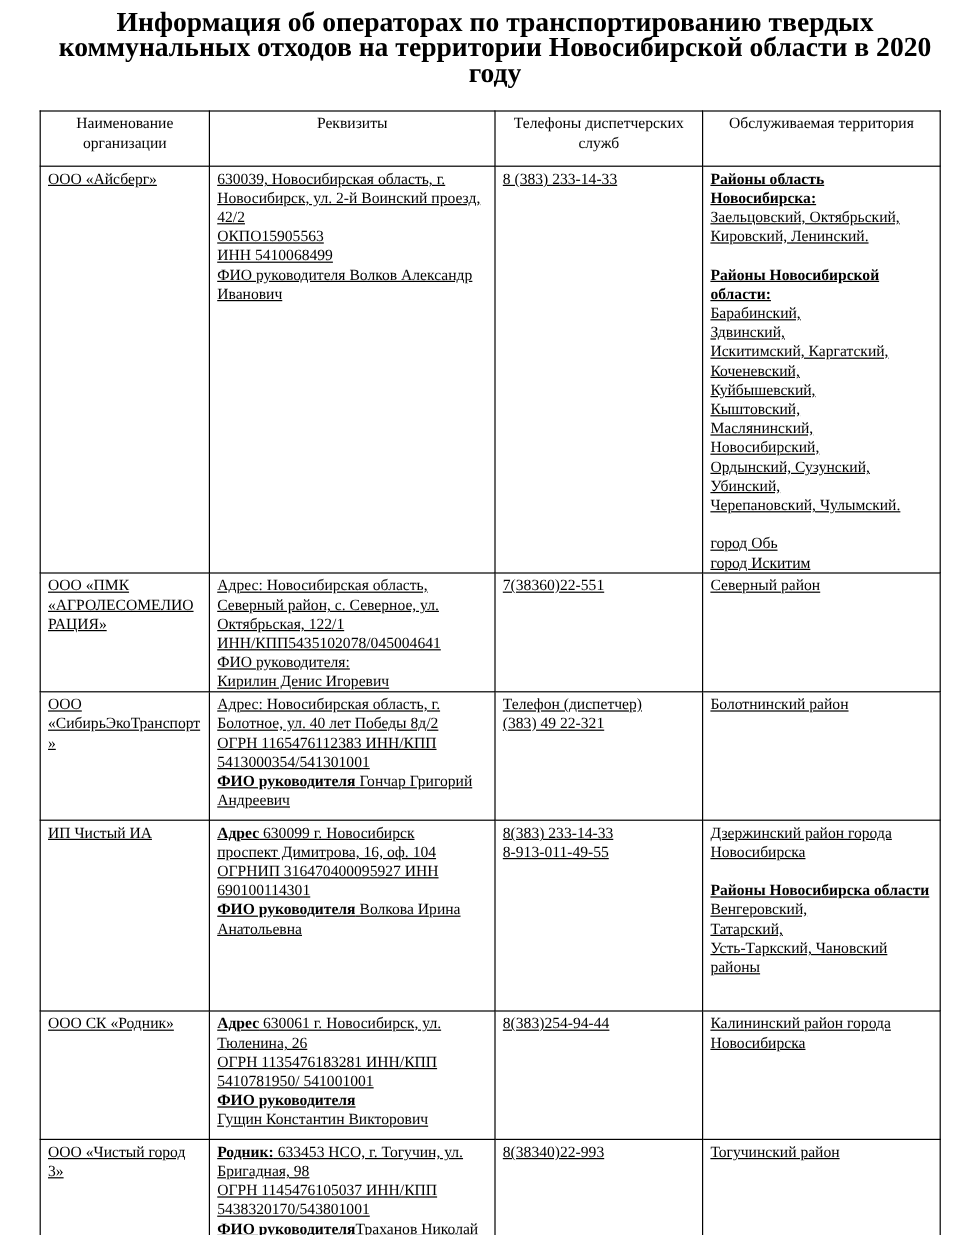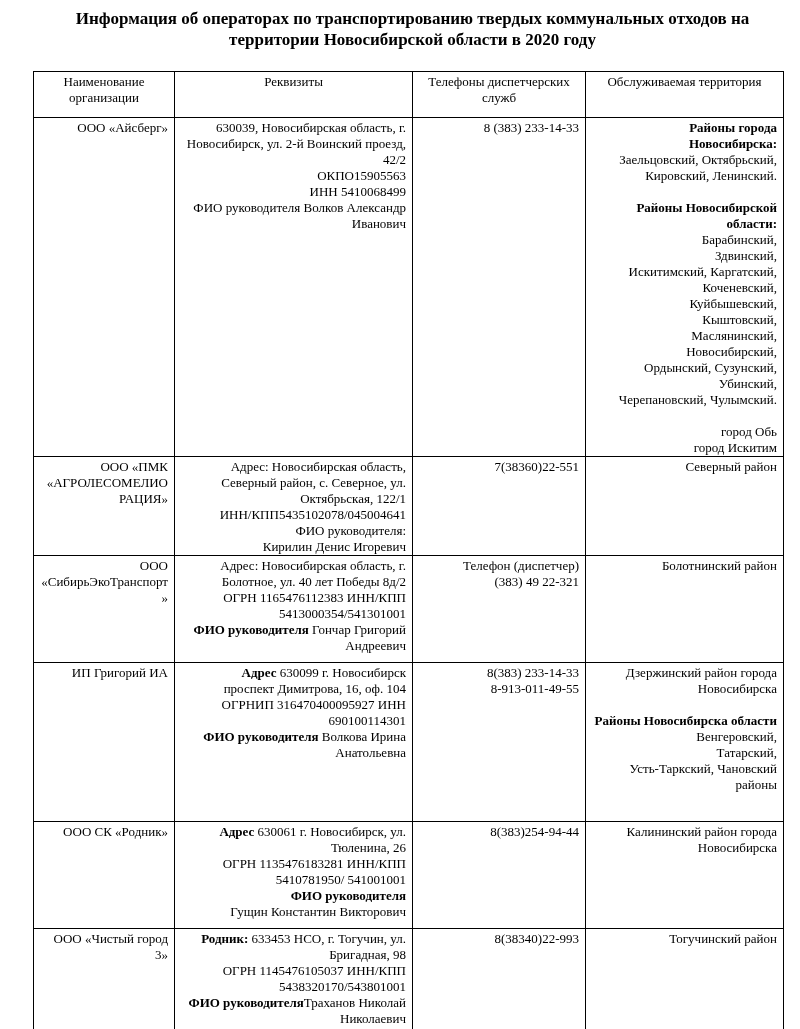--- a/index.html
+++ b/index.html
@@ -1,23 +1,23 @@
 <!DOCTYPE html>
 <html><head>
 <meta charset="utf-8">
 <style>
   html,body{margin:0;padding:0;background:#fff;color:#000;}
   body{width:800px;min-height:1029px;font-family:"Liberation Serif","DejaVu Serif",serif;}
   .page{position:relative;width:800px;min-height:1029px;}
-  .doc-title{margin:8px 20px 0 45px;text-align:center;font-weight:bold;font-size:17px;line-height:21px;}
+  .doc-title{margin:8px 20px 0 45px;text-align:center;font-weight:bold;font-size:23px;line-height:21px;}
   .tablewrap{margin:21px 0 0 33px;}
   table{border-collapse:collapse;width:750px;table-layout:fixed;}
   th,td{border:1px solid #000;vertical-align:top;font-size:13px;line-height:16px;padding:2px 6px 0 6px;}
   th{font-weight:normal;text-align:center;white-space:normal;}
-  td{white-space:pre-line;overflow-wrap:break-word;word-wrap:break-word;text-align:right;}
+  td{white-space:pre-line;overflow-wrap:break-word;word-wrap:break-word;text-align:left;text-decoration:underline;}
   td .b{font-weight:bold;}
 </style>
 </head>
 <body>
 
 <div class="page">
   <div class="doc-title">Информация об операторах по транспортированию твердых коммунальных отходов на территории Новосибирской области в 2020 году</div>
   <div class="tablewrap">
     <table>
       <colgroup>
@@ -35,21 +35,21 @@
           </tr>
       </thead>
       <tbody>
           <tr style="height: 323px;">
             <td><span>ООО «Айсберг»</span></td>
             <td><span>630039, Новосибирская область, г. Новосибирск, ул. 2-й Воинский проезд, 42/2
 ОКПО15905563
 ИНН 5410068499
 ФИО руководителя Волков Александр Иванович</span></td>
             <td><span>8 (383) 233-14-33</span></td>
-            <td><span class="b">Районы города
+            <td><span class="b">Районы область
 Новосибирска:</span><span>
 Заельцовский, Октябрьский, Кировский, Ленинский.
 
 </span><span class="b">Районы Новосибирской области:</span><span>
 Барабинский,
 Здвинский,
 Искитимский, Каргатский,
 Коченевский,
 Куйбышевский,
 Кыштовский,
@@ -74,21 +74,21 @@
           <tr style="height: 107px;">
             <td><span>ООО «СибирьЭкоТранспорт»</span></td>
             <td><span>Адрес: Новосибирская область, г. Болотное, ул. 40 лет Победы 8д/2
 ОГРН 1165476112383 ИНН/КПП 5413000354/541301001
 </span><span class="b">ФИО руководителя</span><span> Гончар Григорий Андреевич</span></td>
             <td><span>Телефон (диспетчер)
 (383) 49 22-321</span></td>
             <td><span>Болотнинский район</span></td>
           </tr>
           <tr style="height: 159px;">
-            <td><span>ИП Григорий ИА</span></td>
+            <td><span>ИП Чистый ИА</span></td>
             <td><span class="b">Адрес</span><span> 630099 г. Новосибирск
 проспект Димитрова, 16, оф. 104
 ОГРНИП 316470400095927 ИНН 690100114301
 </span><span class="b">ФИО руководителя</span><span> Волкова Ирина Анатольевна</span></td>
             <td><span>8(383) 233-14-33
 8-913-011-49-55</span></td>
             <td><span>Дзержинский район города Новосибирска
 
 </span><span class="b">Районы Новосибирска области</span><span>
 Венгеровский,

